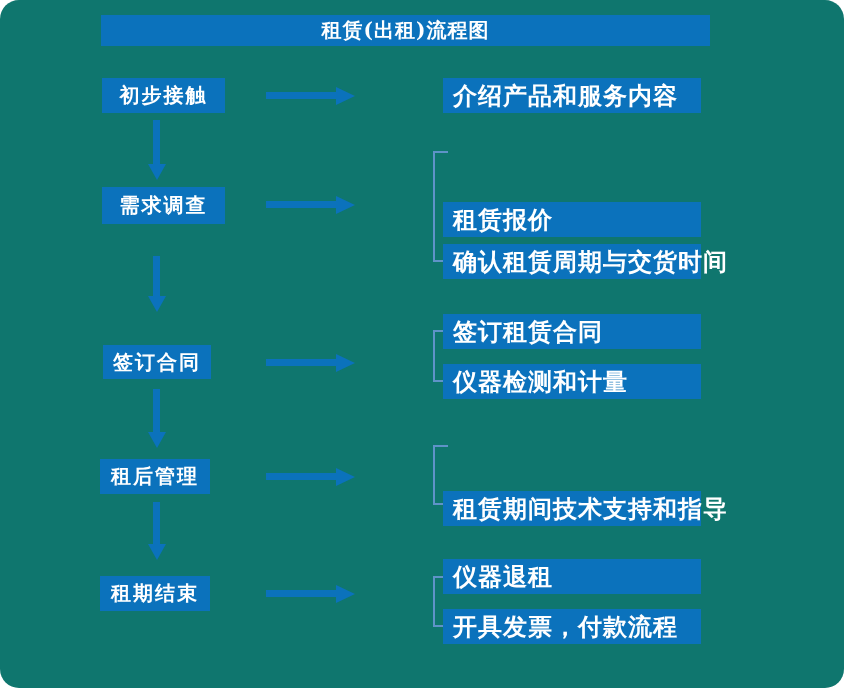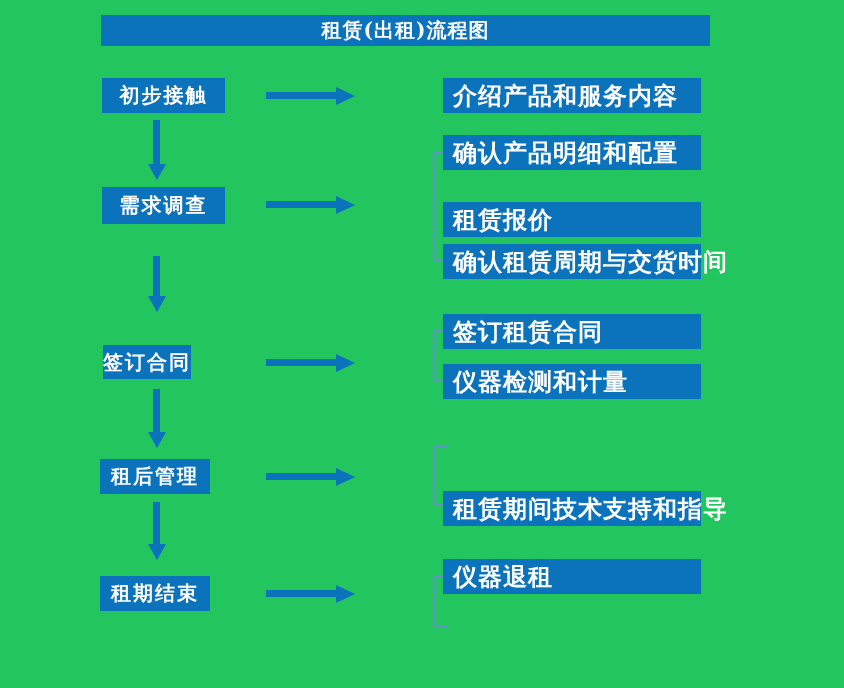--- a/index.html
+++ b/index.html
@@ -9,21 +9,22 @@
   }
   * { margin: 0; padding: 0; box-sizing: border-box; }
   html, body { background: #ffffff; }
   body {
     font-family: "DejaVu Serif", "Liberation Serif", serif;
     width: 844px; height: 688px; overflow: hidden;
   }
   .canvas {
     position: relative;
     width: 844px; height: 688px;
-    background: #22c55e;
+    background: #0f766e;
+    border-radius: 19px;
   }
   .title-bar {
     position: absolute;
     left: 101px; top: 15px; width: 609px; height: 31px;
     background: var(--primary-blue);
     color: var(--text-white);
     font-size: 20px; font-weight: bold;
     text-align: center; line-height: 31px;
     letter-spacing: 1px;
   }
@@ -87,42 +88,42 @@
 </style>
 </head>
 <body>
 
 <div class="canvas">
 
   <div class="title-bar">租赁(出租)流程图</div>
 
   <div class="step-box" style="left:102px; top:78px;  width:123px; height:35px;">初步接触</div>
   <div class="step-box" style="left:102px; top:187px; width:123px; height:37px;">需求调查</div>
-  <div class="step-box" style="left:103px; top:345px; width:88px; height:34px;">签订合同</div>
+  <div class="step-box" style="left:103px; top:345px; width:108px; height:34px;">签订合同</div>
   <div class="step-box" style="left:100px; top:459px; width:110px; height:35px;">租后管理</div>
   <div class="step-box" style="left:100px; top:576px; width:110px; height:35px;">租期结束</div>
 
   <div class="v-arrow" style="top:120px; height:44px;"></div>
   <div class="v-arrow" style="top:256px; height:40px;"></div>
   <div class="v-arrow" style="top:389px; height:43px;"></div>
   <div class="v-arrow" style="top:502px; height:42px;"></div>
 
   <div class="h-arrow" style="top:92px;"></div>
   <div class="h-arrow" style="top:201px;"></div>
   <div class="h-arrow" style="top:359px;"></div>
   <div class="h-arrow" style="top:473px;"></div>
   <div class="h-arrow" style="top:590px;"></div>
 
   <div class="bracket" style="top:151px; height:111px;"></div>
   <div class="bracket" style="top:330px; height:52px;"></div>
   <div class="bracket" style="top:445px; height:60px;"></div>
   <div class="bracket" style="top:576px; height:51px;"></div>
 
   <div class="detail-box" style="top:78px;">介绍产品和服务内容</div>
-  <div class="detail-box" style="top:135px;">确认产品明细和配置</div>
   <div class="detail-box" style="top:202px;">租赁报价</div>
   <div class="detail-box" style="top:244px;">确认租赁周期与交货时间</div>
   <div class="detail-box" style="top:314px;">签订租赁合同</div>
   <div class="detail-box" style="top:364px;">仪器检测和计量</div>
   <div class="detail-box" style="top:491px;">租赁期间技术支持和指导</div>
   <div class="detail-box" style="top:559px;">仪器退租</div>
+  <div class="detail-box" style="top:609px;">开具发票，付款流程</div>
 
 </div>
 
 </body></html>

